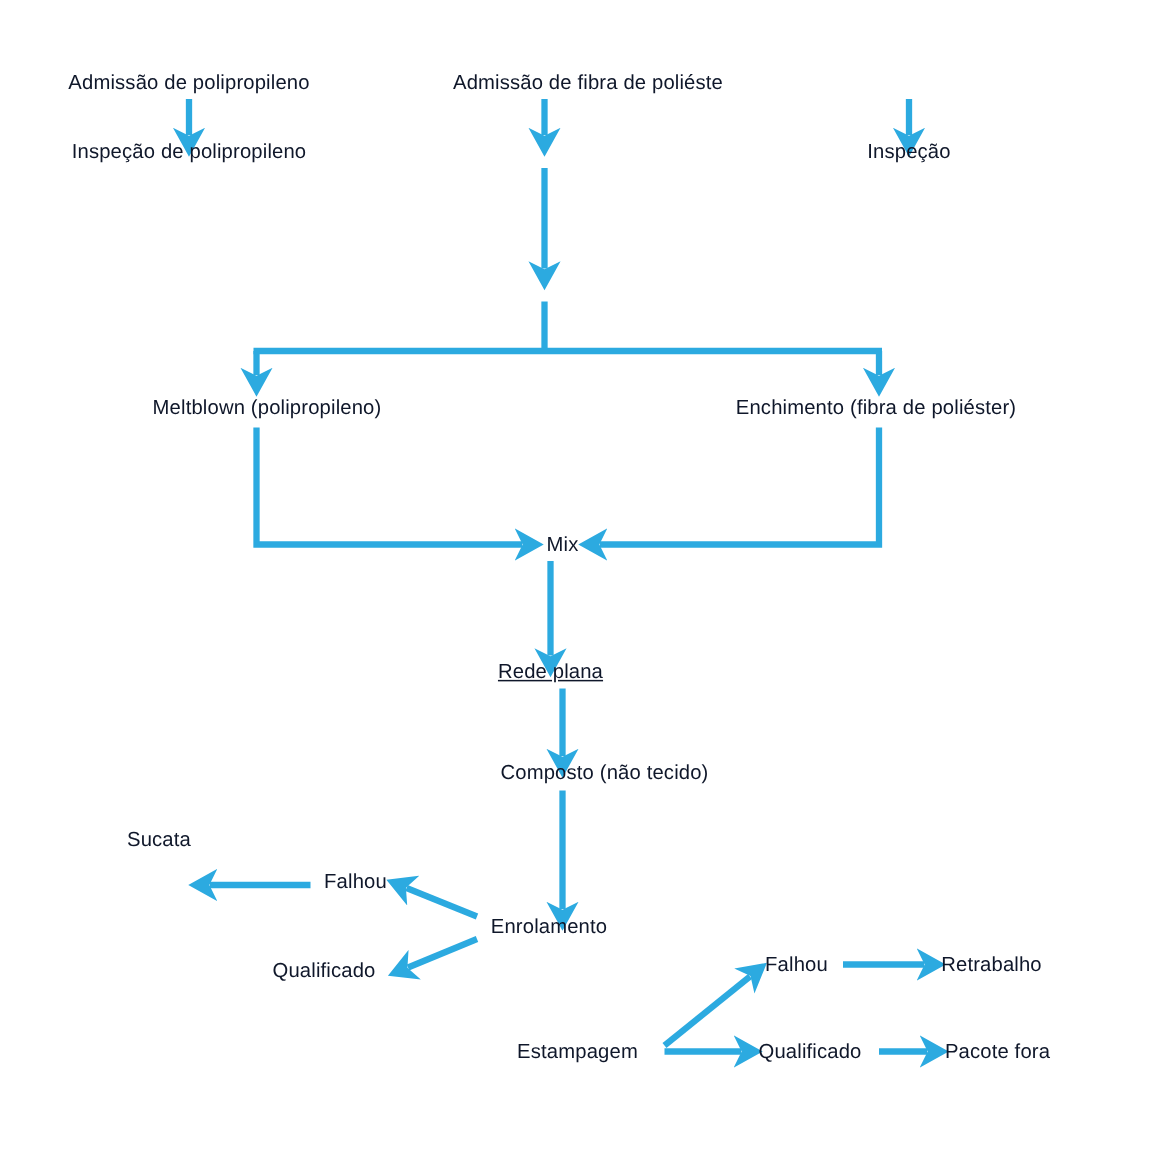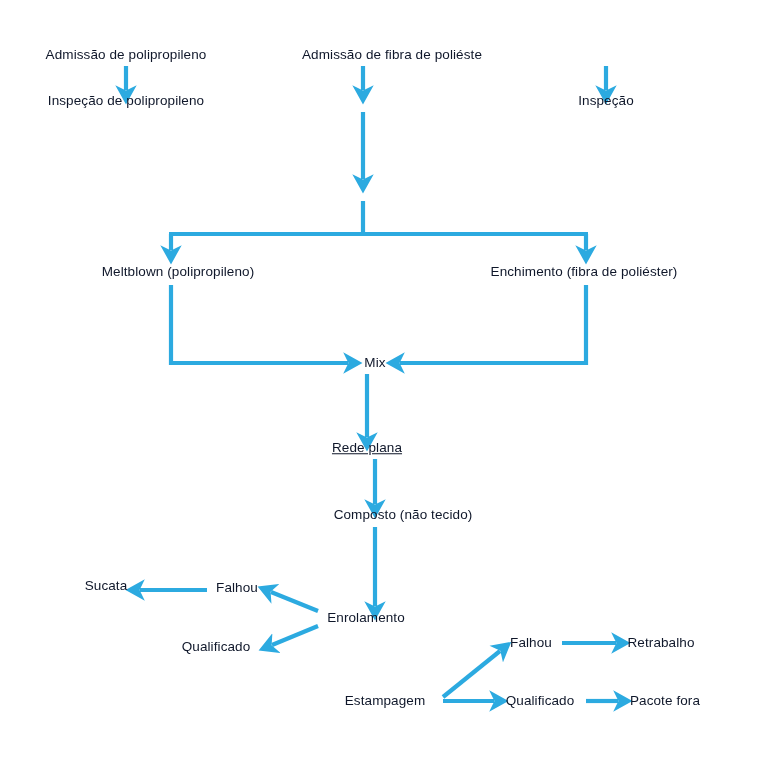--- a/index.html
+++ b/index.html
@@ -97,21 +97,21 @@
   <div class="node" style="left:363px; top:55px;margin-left:29px;">Admissão de fibra de poliéste</div>
   <div class="node" style="left:126px; top:101px;">Inspeção de polipropileno</div>
   <div class="node" style="left:606px; top:101px;">Inspeção</div>
   <div class="node" style="left:178px; top:272px;">Meltblown (polipropileno)</div>
   <div class="node" style="left:584px; top:272px;">Enchimento (fibra de poliéster)</div>
   <div class="node" style="left:375px; top:363px;">Mix</div>
   <div class="node" style="left:367px; top:448px;text-decoration:underline;">Rede plana</div>
   <div class="node" style="left:375px; top:515px;margin-left:28px;">Composto (não tecido)</div>
   <div class="node" style="left:366px; top:618px;">Enrolamento</div>
   <div class="node" style="left:237px; top:588px;">Falhou</div>
-  <div class="node" style="left:106px; top:586px;">Sucata</div>
+  <div class="node" style="left:106px; top:560px;">Sucata</div>
   <div class="node" style="left:216px; top:647px;">Qualificado</div>
   <div class="node" style="left:385px; top:701px;">Estampagem</div>
   <div class="node" style="left:531px; top:643px;">Falhou</div>
   <div class="node" style="left:661px; top:643px;">Retrabalho</div>
   <div class="node" style="left:540px; top:701px;">Qualificado</div>
   <div class="node" style="left:665px; top:701px;">Pacote fora</div>
 
 </div>
 
 </body></html>

